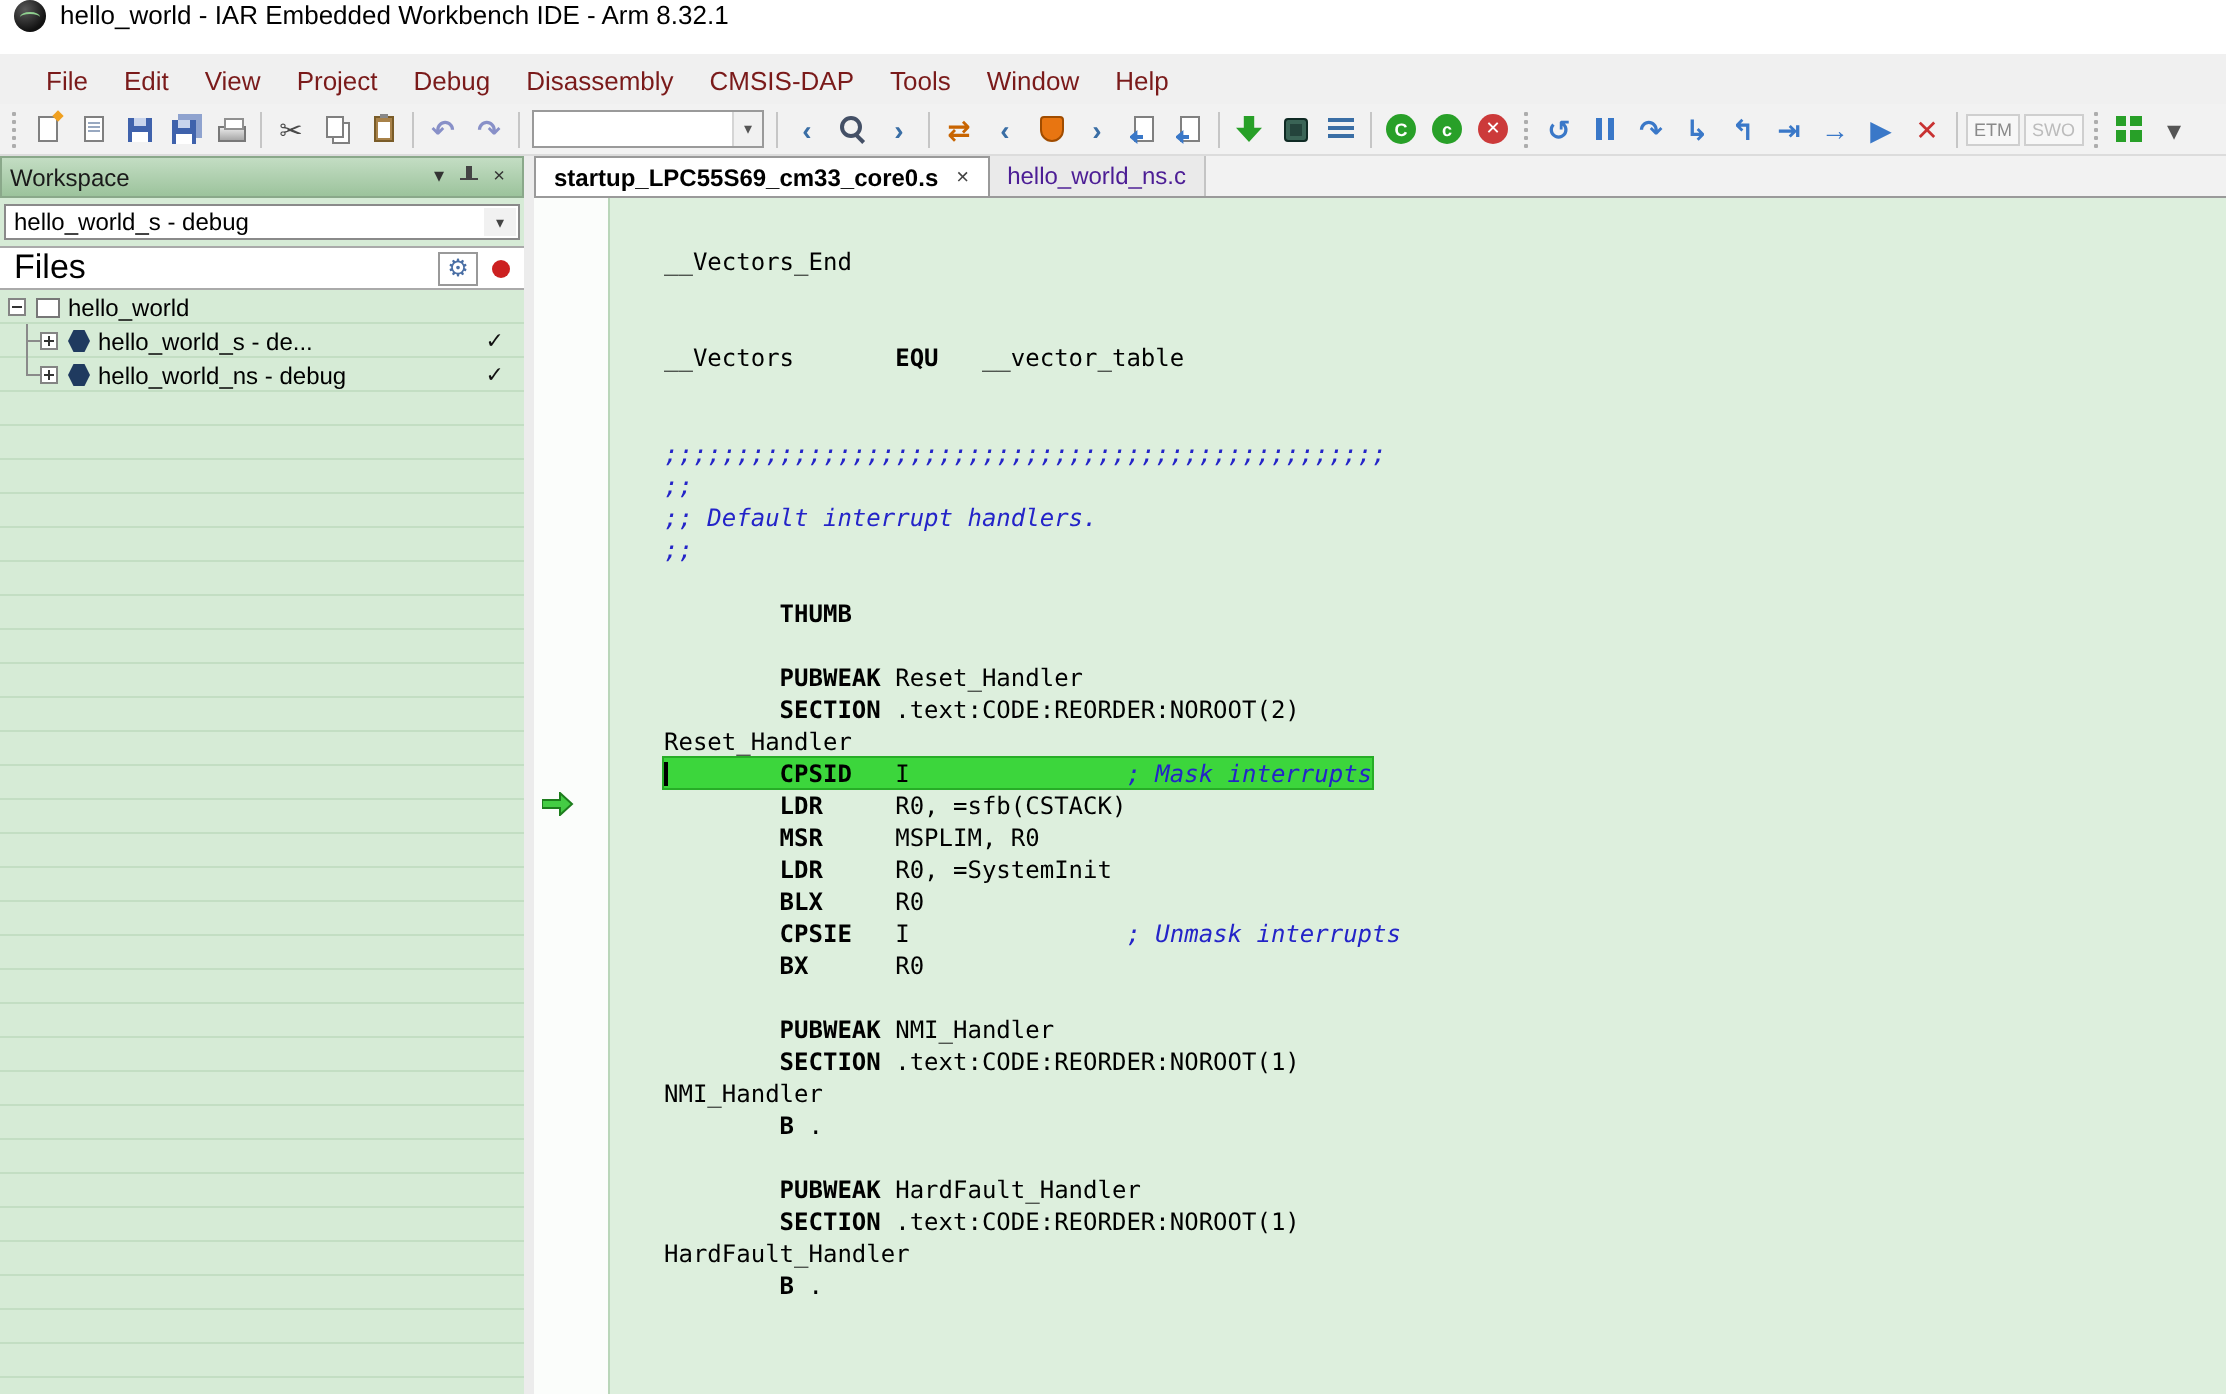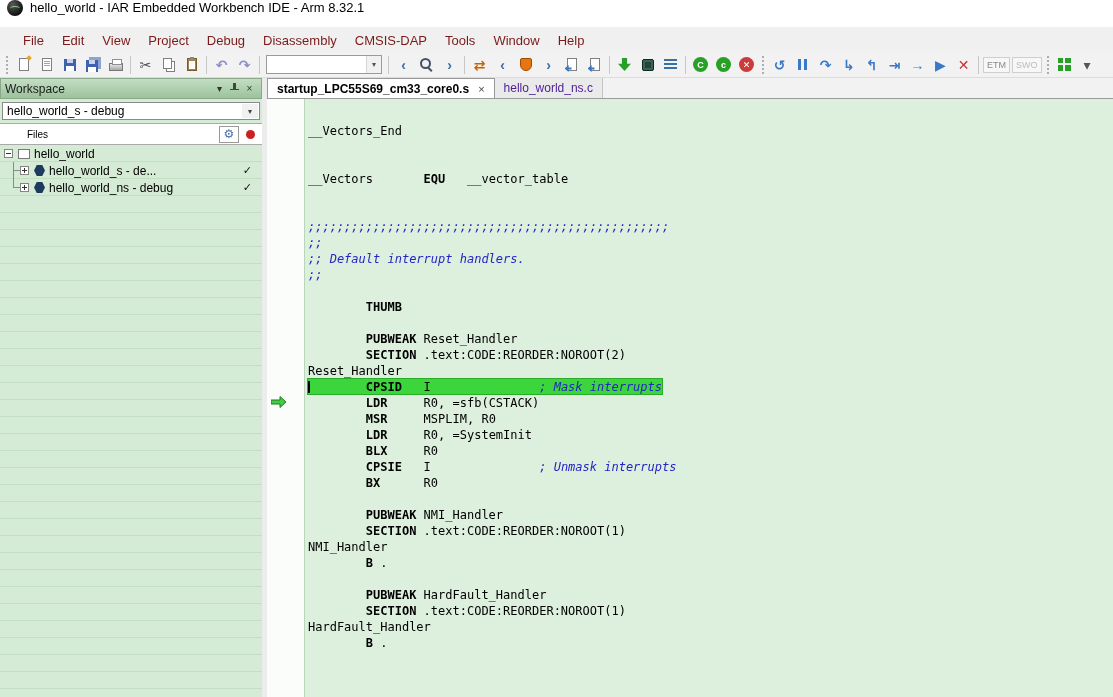--- a/index.html
+++ b/index.html
@@ -66,21 +66,21 @@
   .workspace{width:262px;flex:none;display:flex;flex-direction:column;background:#d6ebd6;}
   .ws-header{height:21px;flex:none;background:linear-gradient(#c3ddc3,#9cc39c);border:1px solid #8aa88a;display:flex;align-items:center;padding:0 4px;}
   .ws-title{flex:1;font-size:12px;color:#1a1a1a;}
   .ws-hicon{width:15px;text-align:center;color:#333;font-size:10px;cursor:default;}
   .pin{display:inline-block;width:9px;height:9px;position:relative;}
   .pin::before{content:"";position:absolute;left:3px;top:0;width:3px;height:6px;background:#444;}
   .pin::after{content:"";position:absolute;left:0;top:6px;width:9px;height:1px;background:#444;box-shadow:4px 3px 0 -3px #444;}
   .ws-combo{margin:3px 2px;height:18px;flex:none;background:#fff;border:1px solid #8a8a8a;display:flex;align-items:center;font-size:12px;padding-left:4px;position:relative;}
   .ws-combo .arrow{position:absolute;right:1px;top:1px;bottom:1px;width:16px;background:#f1f1f1;display:flex;align-items:center;justify-content:center;color:#444;font-size:8px;}
   .files-bar{height:22px;flex:none;background:#fff;border-top:1px solid #aaa;border-bottom:1px solid #aaa;display:flex;align-items:center;padding:0 7px;}
-  .files-label{flex:1;font-size:10px;margin-left:20px;}
+  .files-label{flex:1;font-size:17px;}
   .gear-btn{width:20px;height:17px;border:1px solid #999;background:#fff;display:flex;align-items:center;justify-content:center;color:#4a6fa5;font-size:12px;margin-right:7px;}
   .red-dot{width:9px;height:9px;border-radius:50%;background:#cc2020;flex:none;}
   .tree{flex:1;background:repeating-linear-gradient(180deg,#d6ebd6 0px,#d6ebd6 16px,#c3dec3 16px,#c3dec3 17px);}
   .tree-row{height:17px;display:flex;align-items:center;position:relative;font-size:12px;white-space:nowrap;overflow:hidden;}
   .conn{width:11px;height:17px;position:relative;flex:none;}
   .conn::before{content:"";position:absolute;left:4px;top:0;width:1px;background:#8a8a8a;}
   .conn.tee::before{height:17px;}
   .conn.elbow::before{height:9px;}
   .conn::after{content:"";position:absolute;left:4px;top:8px;width:7px;height:1px;background:#8a8a8a;}
   .xbox{width:9px;height:9px;border:1px solid #848484;background:#fff;flex:none;position:relative;margin-right:3px;}
@@ -96,21 +96,21 @@
   
   .editor-panel{flex:1;display:flex;flex-direction:column;min-width:0;}
   .tabbar{height:21px;flex:none;background:#f2f2f2;display:flex;align-items:stretch;border-bottom:1px solid #9a9a9a;}
   .tab{display:flex;align-items:center;padding:0 9px;font-size:12px;color:#4c1d95;background:#eaeaea;border-right:1px solid #c4c4c4;cursor:default;}
   .tab.active{background:#fff;color:#000;font-weight:bold;border:1px solid #9a9a9a;border-bottom:none;}
   .tab .close{margin-left:9px;font-weight:normal;font-size:11px;color:#444;}
   .editor{flex:1;position:relative;background:#ddefdd;overflow:hidden;}
   .gutter{position:absolute;left:0;top:0;bottom:0;width:38px;background:#fbfdfb;border-right:1px solid #b9d6b9;}
   .pc-arrow{position:absolute;left:4px;}
   .code{position:absolute;left:39px;top:0;right:0;bottom:0;padding:24px 0 0 2px;font-family:"DejaVu Sans Mono","Liberation Mono",monospace;font-size:12px;line-height:16px;color:#000;}
-  .code-line{height:16px;white-space:pre;}
+  .code-line{height:16px;white-space:pre;margin-left:24px;}
   .seg-k{font-weight:bold;}
   .seg-c{color:#2424c8;font-style:italic;}
   .hl-bar{display:inline-block;background:#3cd63c;outline:1px solid #27ad27;height:15px;}
   .caret{display:inline-block;width:2px;height:12px;background:#000;vertical-align:text-top;margin-right:-2px;position:relative;top:1px;}
 </style>
 </head>
 <body>
 
 <div class="app">
   <div class="titlebar">

